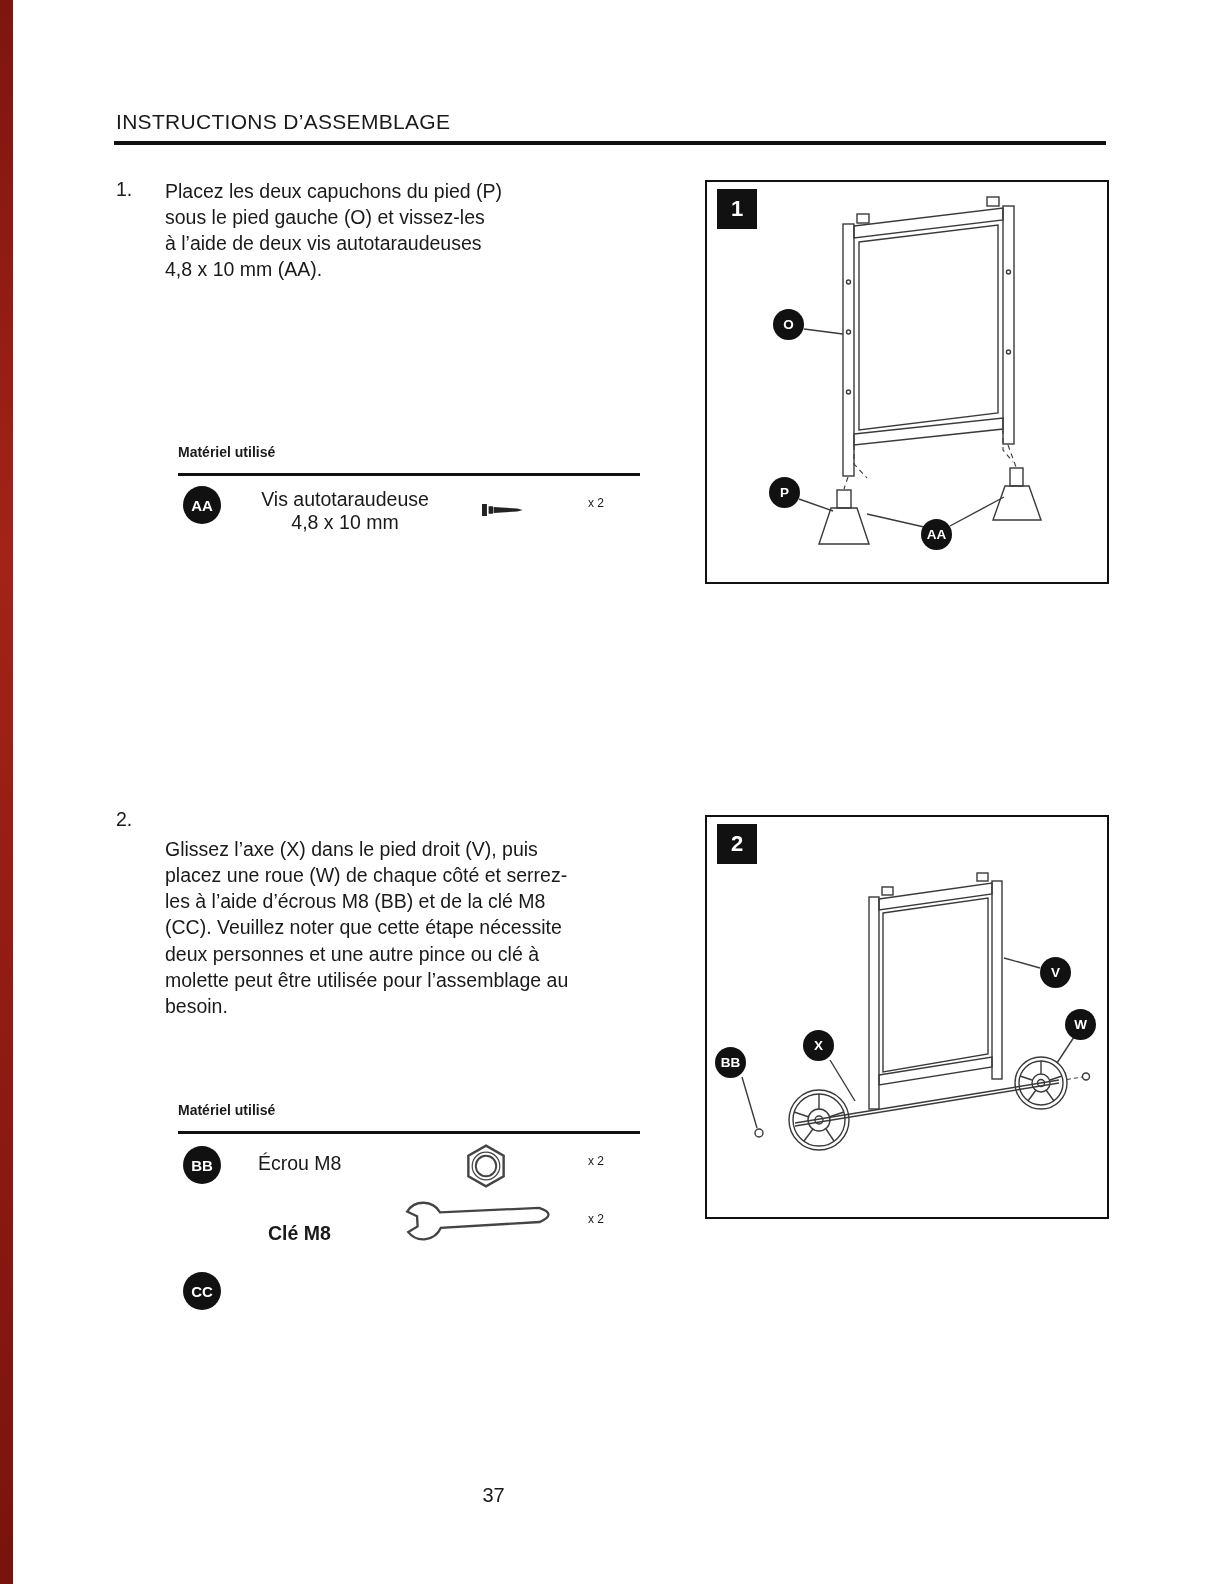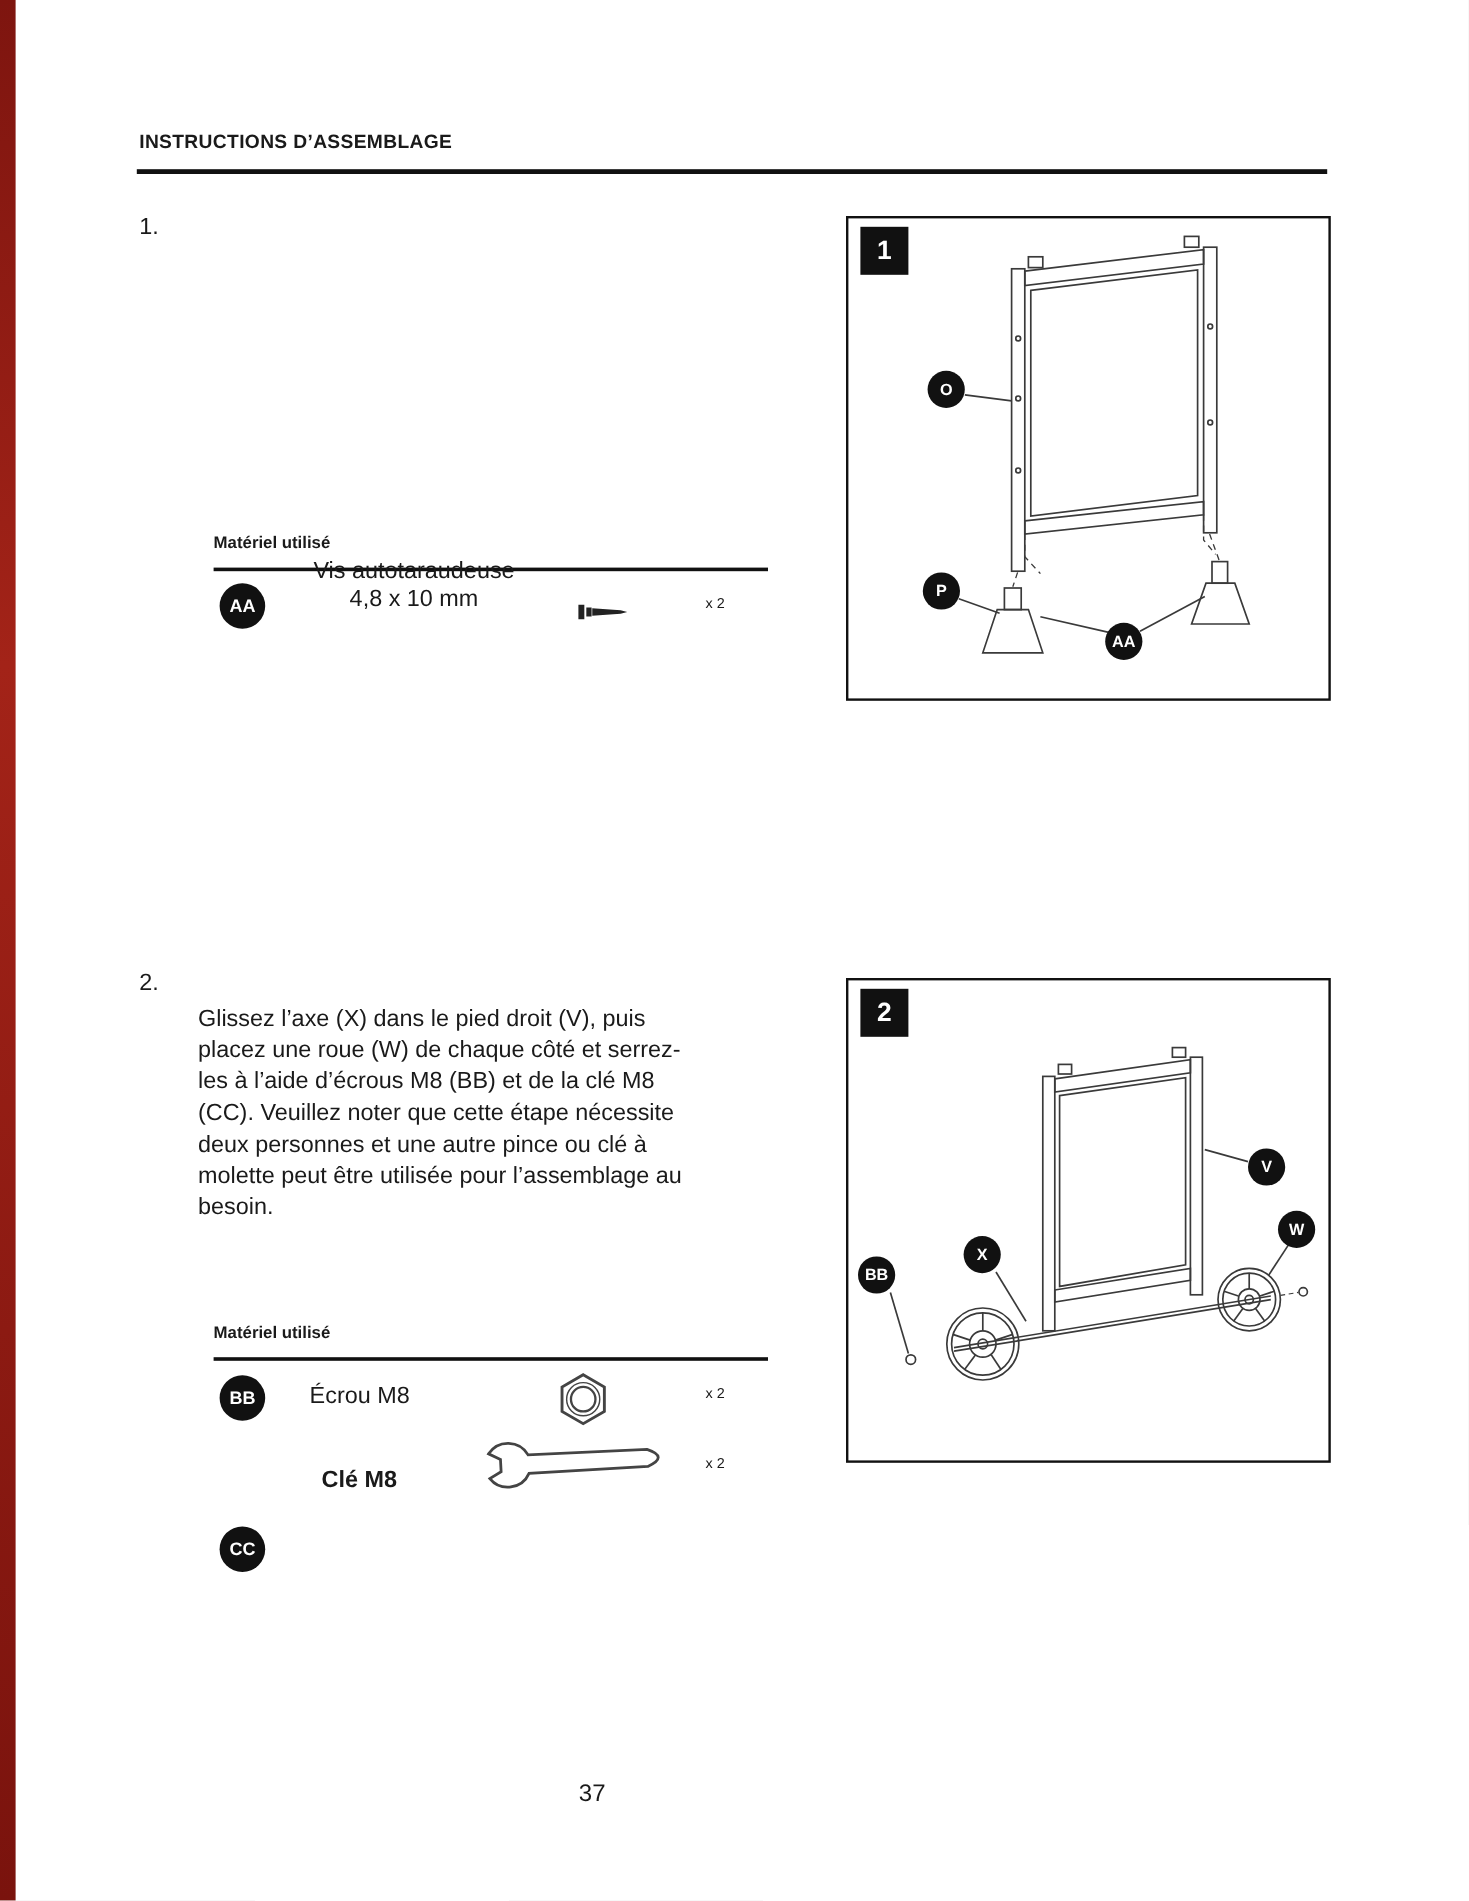--- a/index.html
+++ b/index.html
@@ -6,21 +6,21 @@
   .page {
     position:relative; width:1224px; height:1584px; margin:0 auto;
     background:#ffffff; overflow:hidden;
     font-family:"Liberation Sans", sans-serif; color:#1a1a1a;
   }
   .red-strip {
     position:absolute; left:0; top:0; width:13px; height:100%;
     background:linear-gradient(180deg,#7e150f 0%,#a32318 35%,#8c1a12 70%,#7a130d 100%);
   }
   .header {
-    position:absolute; left:116px; top:110px; font-size:16px; font-weight:bold;
+    position:absolute; left:116px; top:110px; font-size:21px; font-weight:normal;
     letter-spacing:.3px;
   }
   .header-rule { position:absolute; left:114px; top:141px; width:992px; height:4px; background:#111; }
   .step-num { position:absolute; font-size:19.5px; }
   .step-text { position:absolute; font-size:19.5px; line-height:1.34; white-space:pre-line; }
   .mat-heading { position:absolute; font-size:14px; font-weight:bold; }
   .mat-rule { position:absolute; height:3px; background:#111; }
   .badge {
     position:absolute; background:#111; color:#fff; border-radius:50%;
     display:flex; align-items:center; justify-content:center; font-weight:bold;
@@ -43,26 +43,30 @@
 <body>
 
 <div class="page">
 
   <div class="red-strip"></div>
 
   <div class="header">INSTRUCTIONS D’ASSEMBLAGE</div>
   <div class="header-rule"></div>
 
   <div class="step-num" style="left:116px; top:178px;">1.</div>
+  <div class="step-text" style="left:165px; top:178px; width:440px;">Placez les deux capuchons du pied (P)
+sous le pied gauche (O) et vissez-les
+à l’aide de deux vis autotaraudeuses
+4,8 x 10 mm (AA).</div>
 
   <div class="mat-heading" style="left:178px; top:444px;">Matériel utilisé</div>
   <div class="mat-rule" style="left:178px; top:473px; width:462px;"></div>
 
   <div class="badge mat" style="left:183px; top:486px;">AA</div>
-  <div class="mat-label center" style="left:240px; top:465px; width:210px;">Vis autotaraudeuse
+  <div class="mat-label center" style="left:240px; top:488px; width:210px;">Vis autotaraudeuse
 4,8 x 10 mm</div>
   <svg class="icon" style="left:478px; top:499px;" width="52" height="22" viewBox="0 0 44 20">
     <path d="M2,4.5 h4.5 v11 h-4.5 z M8,6.5 h4 v7 h-4 z M12.5,7.2 L34,8.7 L39,10 L34,11.3 L12.5,12.8 Z" fill="#222"></path>
   </svg>
   <div class="qty" style="left:588px; top:496px;">x 2</div>
 
   <div class="figure" style="left:705px; top:180px;">
     <svg class="fig-svg" viewBox="0 0 400 400">
       <g fill="none" stroke="#3a3a3a" stroke-width="1.4">
 

